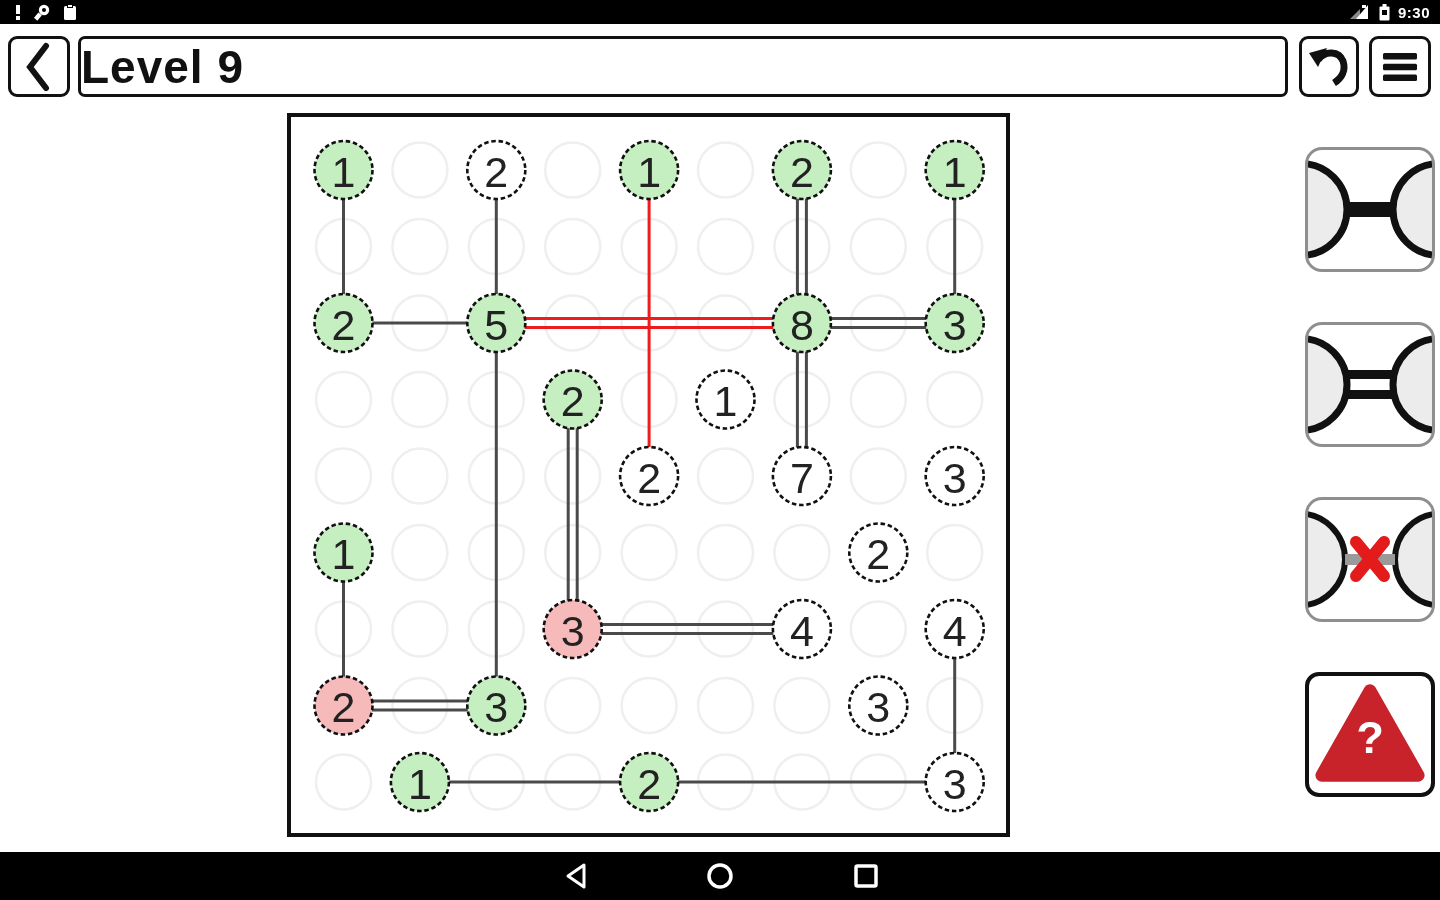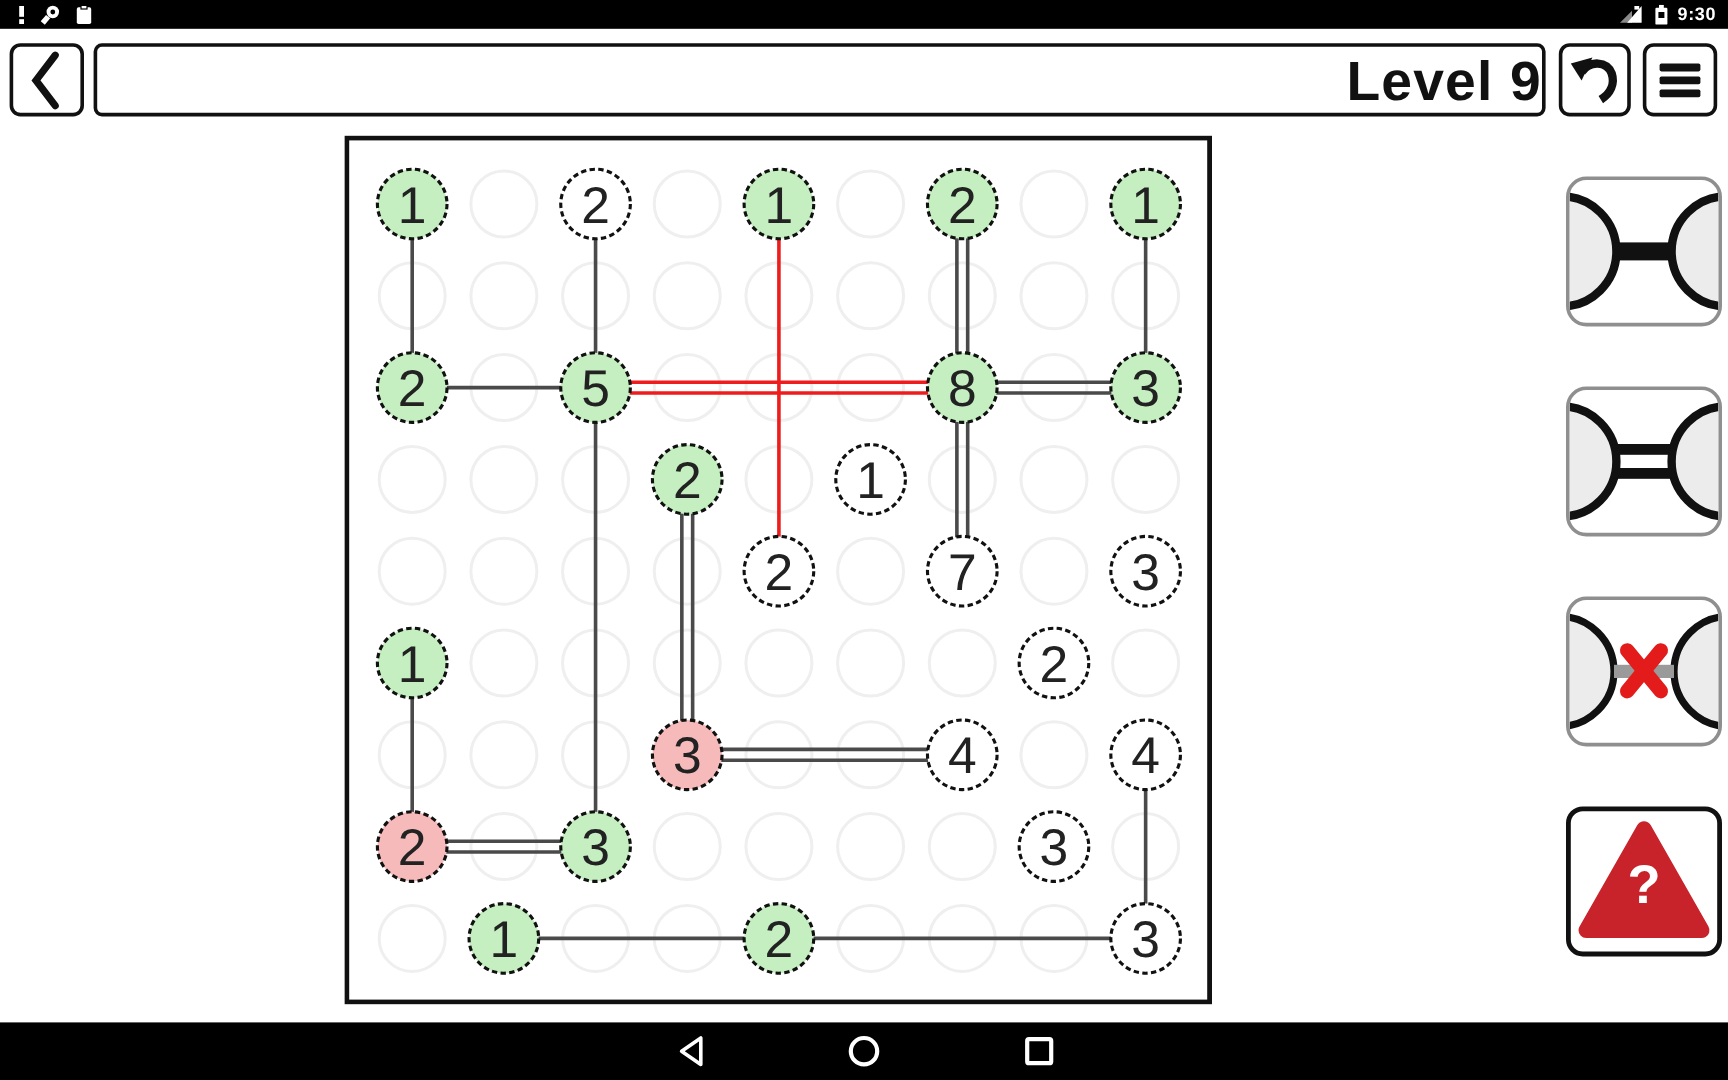--- a/index.html
+++ b/index.html
@@ -11,21 +11,21 @@
     display:flex; align-items:center; padding:0 6px; }
   .status-left { display:flex; align-items:center; gap:12px; margin-left:8px; }
   .status-right { margin-left:auto; display:flex; align-items:center; gap:8px; margin-right:4px; }
   .status-time { color:#fff; font-size:15px; font-weight:bold; letter-spacing:0.5px; }
 
   
   .hdr-btn { position:absolute; top:36px; height:61px; background:#fff; border:3px solid #111;
     border-radius:9px; display:flex; align-items:center; justify-content:center; cursor:pointer; }
   .back-button { left:8px; width:62px; }
   .title-bar { position:absolute; left:78px; top:36px; width:1210px; height:61px; background:#fff;
-    border:3px solid #111; border-radius:7px; display:flex; align-items:center; justify-content:flex-end; }
+    border:3px solid #111; border-radius:7px; display:flex; align-items:center; justify-content:flex-start; }
   .title-text { font-size:46px; font-weight:bold; color:#111; letter-spacing:1px; }
   .undo-button { left:1299px; width:60px; }
   .menu-button { left:1369px; width:62px; }
 
   
   .board-svg { position:absolute; left:287px; top:113px; }
 
   
   .side-btn { position:absolute; left:1305px; width:130px; height:125px; background:#fff;
     border:3px solid #8f8f8f; border-radius:17px; overflow:hidden; cursor:pointer; }

